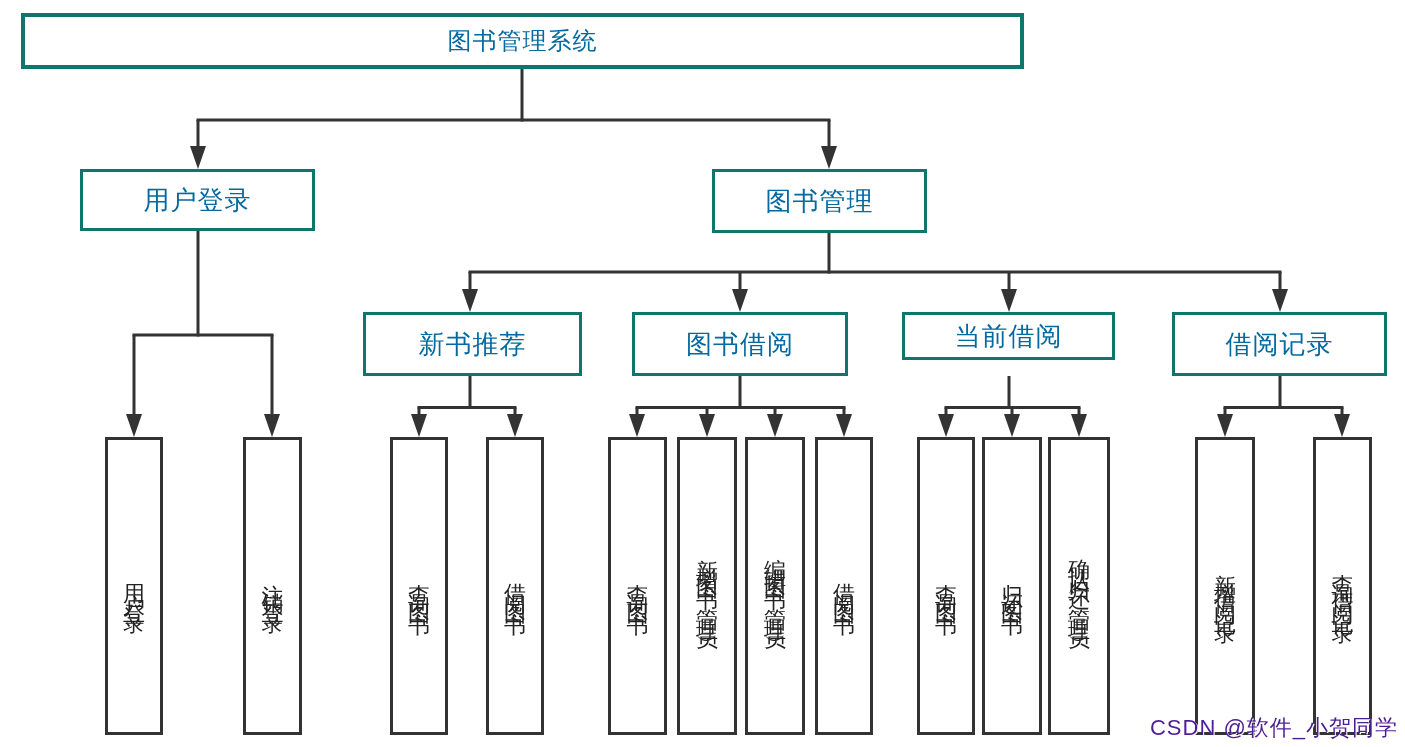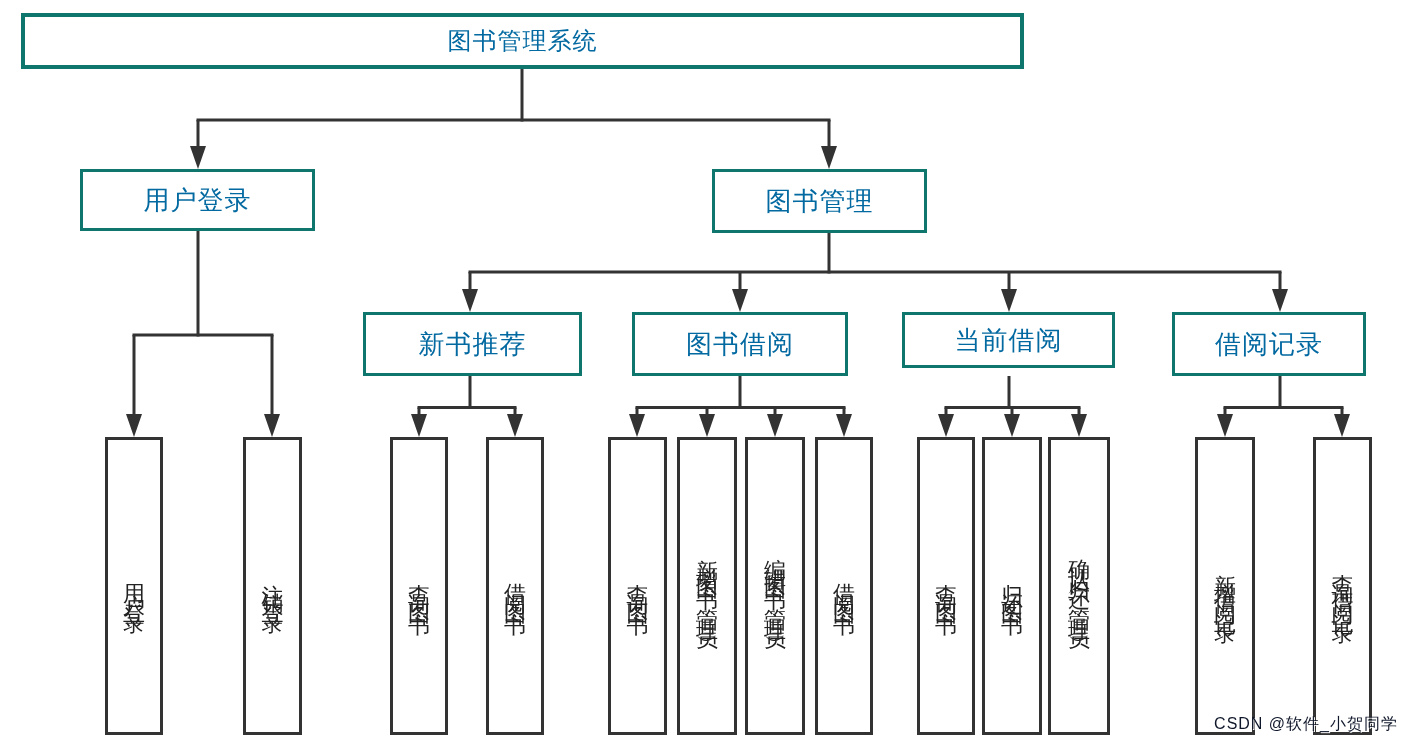--- a/index.html
+++ b/index.html
@@ -62,42 +62,42 @@
     color: #222222;
     line-height: 1;
     white-space: nowrap;
   }
   
   .n-root            { left: 21px;   top: 13px;  width: 1003px; height: 56px; }
   .n-user-login      { left: 80px;   top: 169px; width: 235px;  height: 62px; }
   .n-book-mgmt       { left: 712px;  top: 169px; width: 215px;  height: 64px; }
   .n-new-book        { left: 363px;  top: 312px; width: 219px;  height: 64px; }
   .n-book-borrow     { left: 632px;  top: 312px; width: 216px;  height: 64px; }
-  .n-current-borrow  { left: 902px;  top: 312px; width: 213px;  height: 56px; }
-  .n-borrow-records  { left: 1172px; top: 312px; width: 194px;  height: 64px; }
+  .n-current-borrow  { left: 902px;  top: 312px; width: 213px;  height: 48px; }
+  .n-borrow-records  { left: 1172px; top: 312px; width: 215px;  height: 64px; }
   .l-1  { left: 105px;  width: 58px; }
   .l-2  { left: 243px;  width: 59px; }
   .l-3  { left: 390px;  width: 58px; }
   .l-4  { left: 486px;  width: 58px; }
   .l-5  { left: 608px;  width: 59px; }
   .l-6  { left: 677px;  width: 60px; }
   .l-7  { left: 745px;  width: 60px; }
   .l-8  { left: 815px;  width: 58px; }
   .l-9  { left: 917px;  width: 58px; }
   .l-10 { left: 982px;  width: 60px; }
   .l-11 { left: 1048px; width: 62px; }
   .l-12 { left: 1195px; width: 60px; }
   .l-13 { left: 1313px; width: 59px; }
   .watermark {
     position: absolute;
     right: 7px;
-    bottom: 12px;
+    bottom: 4px;
     z-index: 5;
-    font-size: 16px;
-    color: #0f172a;
+    font-size: 22px;
+    color: #4c1d95;
     text-shadow: 1px 1px 0 #ffffff;
     letter-spacing: 1px;
     white-space: nowrap;
   }
 </style>
 </head>
 <body>
 
 <div class="canvas">
 

